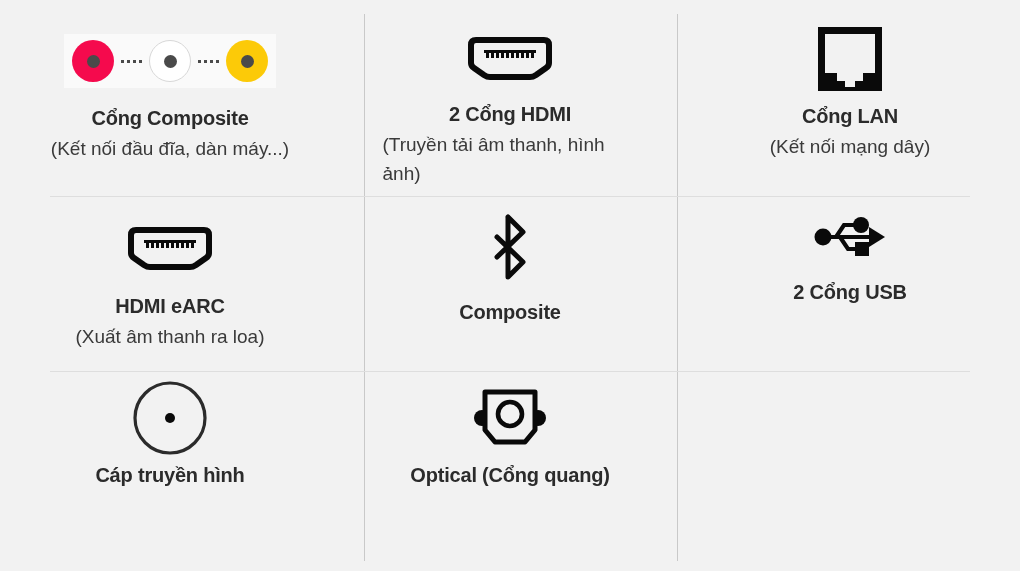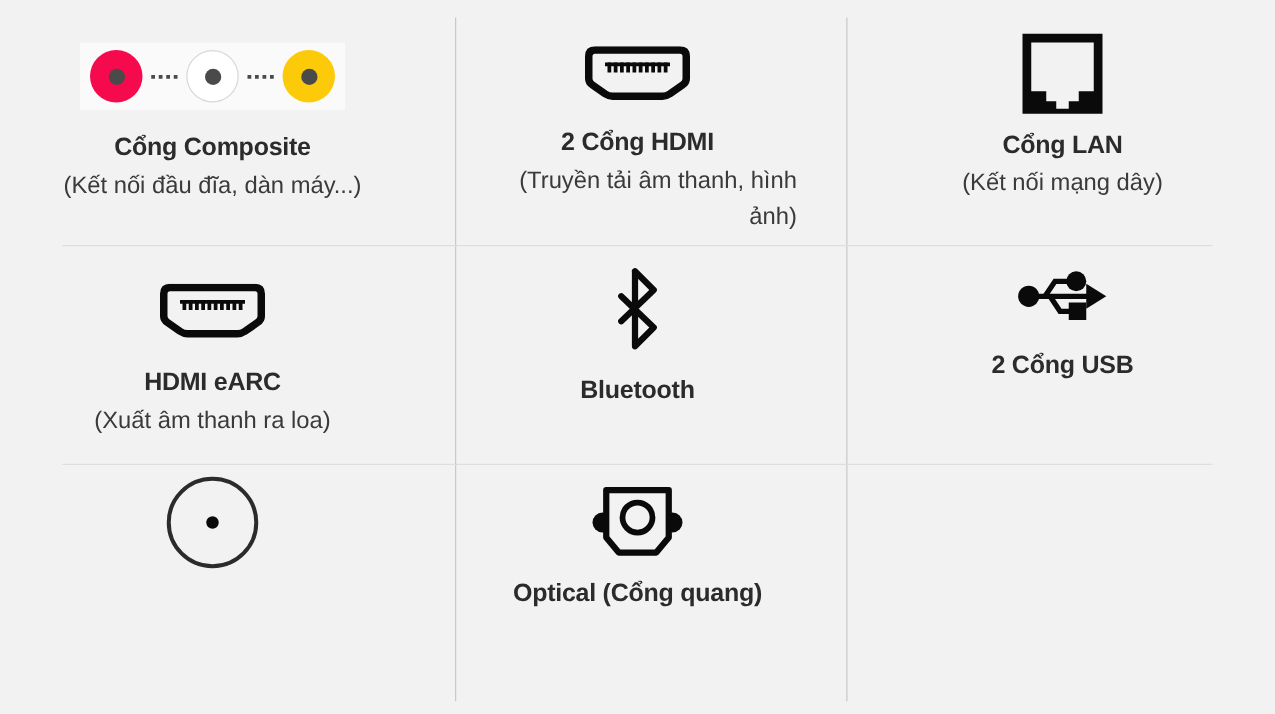--- a/index.html
+++ b/index.html
@@ -74,21 +74,21 @@
     line-height: 28px;
     letter-spacing: -0.2px;
     text-align: center;
     color: #2b2b2b;
     margin-top: 4px;
   }
 
   .subtitle {
     font-size: 19px;
     line-height: 29px;
-    text-align: right;
+    text-align: left;
     color: #3a3a3a;
     max-width: 255px;
     margin-top: 2px;
     font-weight: 400;
   }
 
   .cell.wifi .title,
   .cell.bt .title { margin-top: 12px; }
 
   
@@ -226,21 +226,21 @@
     <div class="subtitle">(Xuất âm thanh ra loa)</div>
   </div>
 
 
   <div class="cell r2 bt">
     <div class="icon-wrap">
       <svg width="44" height="66" viewBox="0 0 44 66">
         <path d="M20 3 L20 63 L35 48 L9 23 M9 43 L35 18 L20 3" fill="none" stroke="#0a0a0a" stroke-width="5" stroke-linejoin="round" stroke-linecap="round"></path>
       </svg>
     </div>
-    <div class="title">Bluetooth</div>
+    <div class="title">Composite</div>
     <div class="subtitle"></div>
   </div>
 
   <div class="cell r3">
     <div class="icon-wrap">
       <svg width="74" height="52" viewBox="0 0 74 52">
         <g stroke="#0a0a0a" stroke-width="4.2" fill="none" stroke-linejoin="miter">
           <path d="M12 28 L62 28"></path>
           <path d="M23 28 L31 16 L46 16"></path>
           <path d="M27 28 L35 40 L49 40"></path>
@@ -254,20 +254,21 @@
     <div class="title">2 Cổng USB</div>
   </div>
 
   <div class="cell r3">
     <div class="icon-wrap">
       <svg width="78" height="78" viewBox="0 0 78 78">
         <circle cx="39" cy="39" r="35" fill="none" stroke="#2b2b2b" stroke-width="3.2"></circle>
         <circle cx="39" cy="39" r="5" fill="#0a0a0a"></circle>
       </svg>
     </div>
+    <div class="title">Cáp truyền hình</div>
   </div>
 
   <div class="cell r3">
     <div class="icon-wrap">
       <svg width="80" height="62" viewBox="0 0 80 62">
         <circle cx="12" cy="31" r="8" fill="#0a0a0a"></circle>
         <circle cx="68" cy="31" r="8" fill="#0a0a0a"></circle>
         <path d="M15 5 H65 V43 L55 55 H25 L15 43 Z" fill="#f2f2f2" stroke="#0a0a0a" stroke-width="5" stroke-linejoin="round"></path>
         <circle cx="40" cy="27" r="12" fill="none" stroke="#0a0a0a" stroke-width="4.6"></circle>
       </svg>

